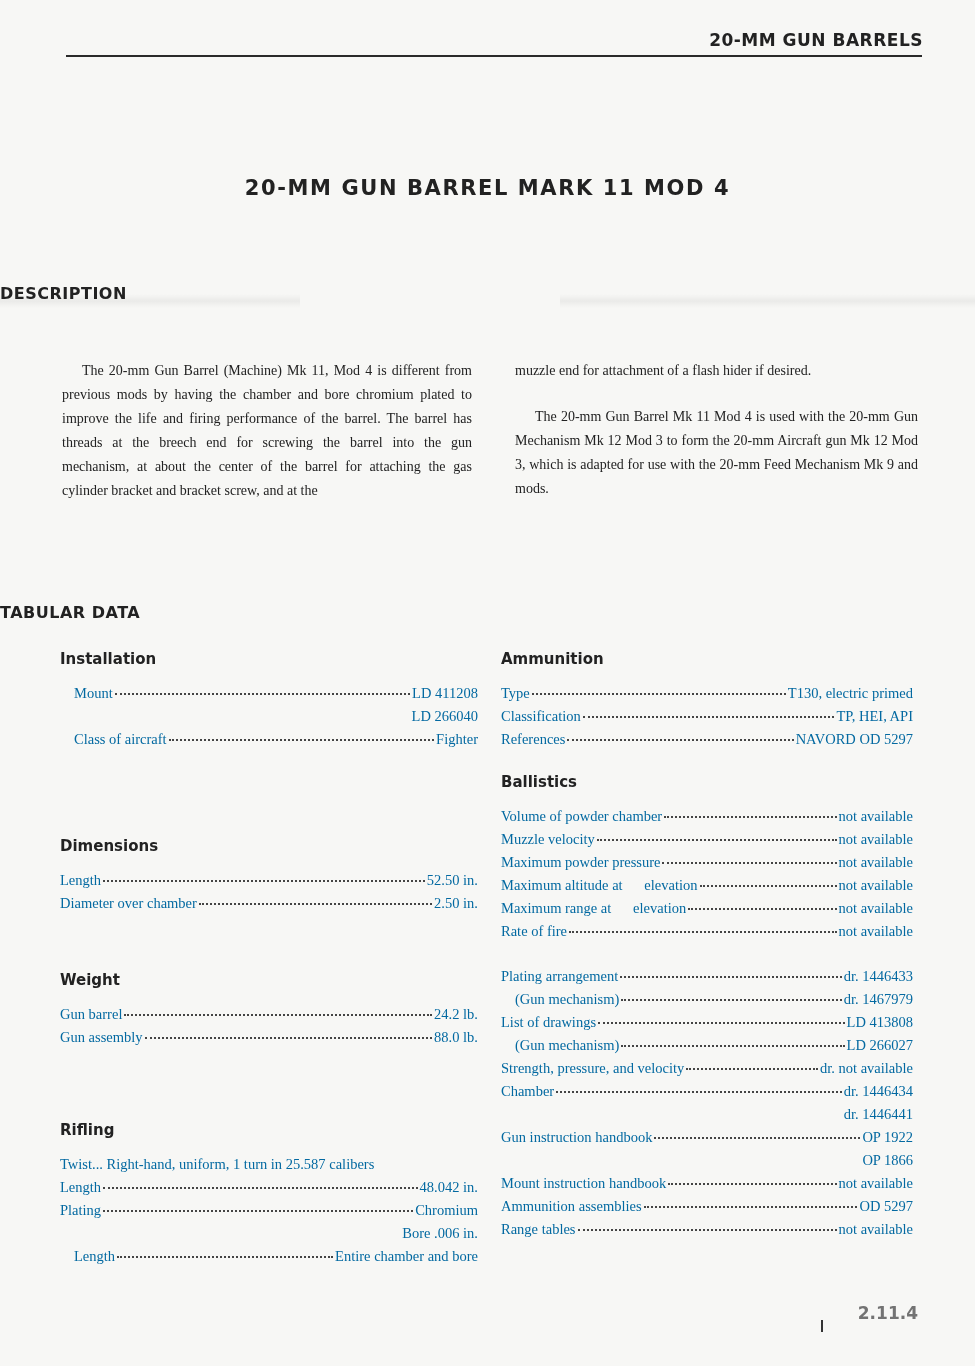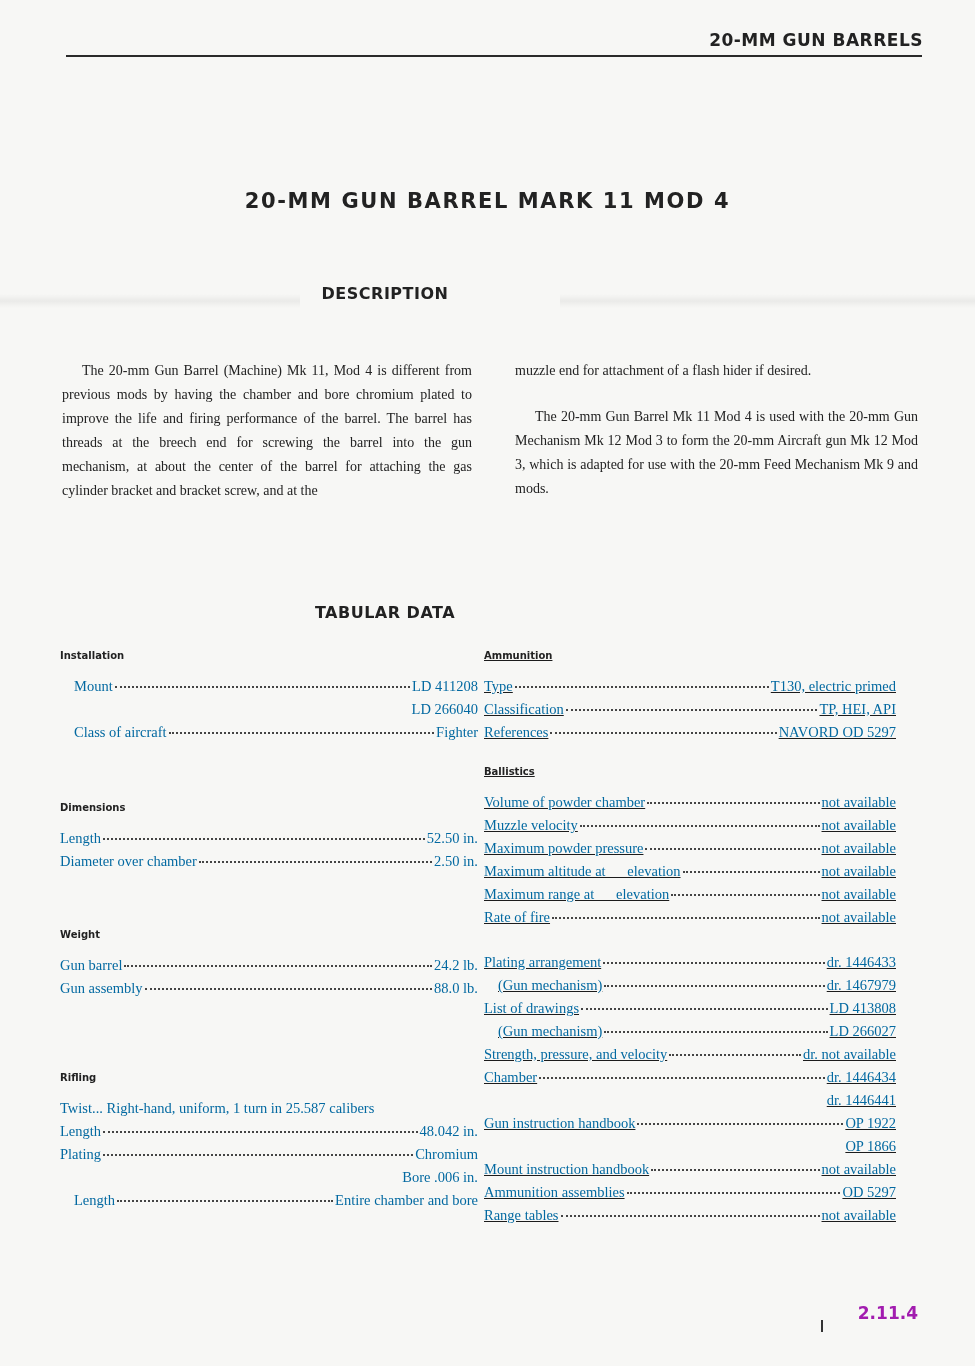--- a/index.html
+++ b/index.html
@@ -10,65 +10,65 @@
   }
   .sans { font-family: "DejaVu Sans", "Liberation Sans", sans-serif; }
   .running-head {
     position: absolute; top: 30px; right: 52px;
     font-size: 17px; font-weight: bold; letter-spacing: 0.5px; color: #222;
   }
   .head-rule {
     position: absolute; top: 55px; left: 66px; width: 856px; height: 2px; background: #2a2a2a;
   }
   .doc-title {
-    position: absolute; top: 189px; left: 0; width: 975px; text-align: center;
+    position: absolute; top: 176px; left: 0; width: 975px; text-align: center;
     font-size: 21px; font-weight: bold; letter-spacing: 1.6px; color: #222;
   }
   .section-title {
-    position: absolute; left: 0; width: 770px; text-align: center;
+    position: absolute; left: 0; width: 770px; 
     font-size: 16px; font-weight: bold; letter-spacing: 0.5px; color: #222;
   }
   .desc-title { top: 284px; }
   .tab-title { top: 603px; }
   .scan-streak {
     position: absolute; top: 294px; height: 14px;
     background: linear-gradient(180deg, rgba(0,0,0,0) 0%, rgba(0,0,0,0.05) 50%, rgba(0,0,0,0) 100%);
   }
   .desc-col {
     position: absolute; top: 359px; width: 410px;
     font-size: 14px; line-height: 24px; text-align: justify; color: #222;
   }
   .desc-col p { margin: 0 0 22px 0; text-indent: 20px; }
   .desc-col p.cont { text-indent: 0; }
   .desc-left { left: 62px; }
   .desc-right { left: 515px; width: 403px; }
   .tcol { position: absolute; width: 418px; }
   .tleft { left: 60px; top: 650px; }
-  .tright { left: 484px; top: 650px; width: 412px; text-decoration: underline; }
+  .tright { left: 501px; top: 650px; width: 412px; }
   .group-title {
     font-family: "DejaVu Sans", "Liberation Sans", sans-serif;
-    font-weight: bold; font-size: 10px; color: #222; margin: 0 0 14px 0;
+    font-weight: bold; font-size: 15px; color: #222; margin: 0 0 14px 0;
   }
   .group { margin-bottom: 0; }
   .row {
     display: flex; align-items: baseline; font-size: 14.5px; line-height: 23px; color: #0369a1;
     white-space: nowrap;
   }
   .row.indent { padding-left: 14px; }
   .row .lbl { flex: 0 0 auto; }
   .row .dots {
     flex: 1 1 auto; overflow: hidden; margin: 0 2px; height: 14px;
     border-bottom: 2px dotted #444; transform: translateY(-3px);
   }
   .row .val { flex: 0 0 auto; text-align: right; }
   .row.cont-line { justify-content: flex-end; }
   .row.twist .lbl { flex: 1 1 auto; }
   .page-number {
     position: absolute; top: 1303px; right: 57px;
-    font-size: 17px; font-weight: bold; color: #a21caf;
+    font-size: 17px; font-weight: bold; color: #737373;
   }
   .margin-tick { position: absolute; top: 1320px; left: 821px; width: 2px; height: 12px; background: #333; }
 </style>
 </head>
 <body>
 
 <div class="running-head sans">20-MM GUN BARRELS</div>
 <div class="head-rule"></div>
 
 <div class="doc-title sans">20-MM GUN BARREL MARK 11 MOD 4</div>
@@ -98,21 +98,21 @@
     <div class="row cont-line">
         <span class="val">LD 266040</span>
       </div>
     <div class="row indent">
         <span class="lbl">Class of aircraft</span>
         <span class="dots"></span>
         <span class="val">Fighter</span>
       </div>
   </div>
 
-  <div class="group" style="margin-top:58px">
+  <div class="group" style="margin-top:86px">
     <div class="group-title">Dimensions</div>
     <div class="row">
         <span class="lbl">Length</span>
         <span class="dots"></span>
         <span class="val">52.50 in.</span>
       </div>
     <div class="row">
         <span class="lbl">Diameter over chamber</span>
         <span class="dots"></span>
         <span class="val">2.50 in.</span>

